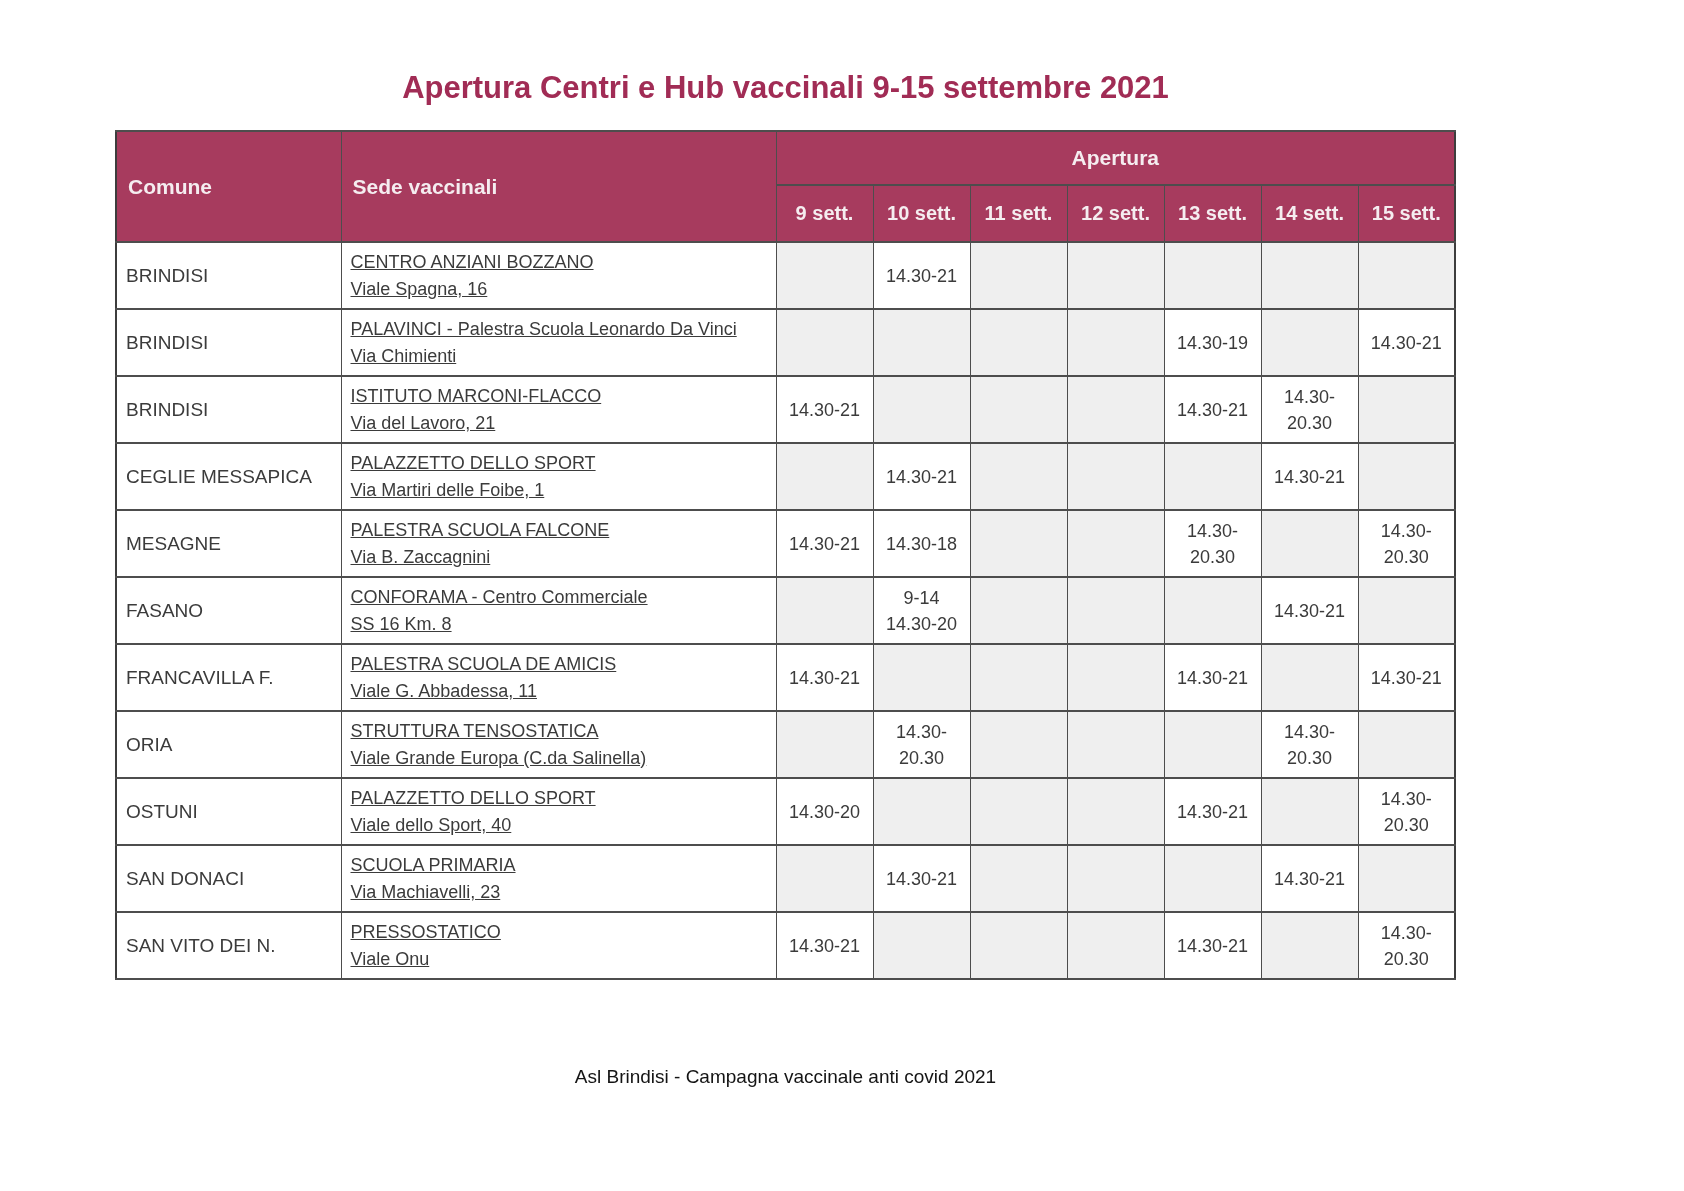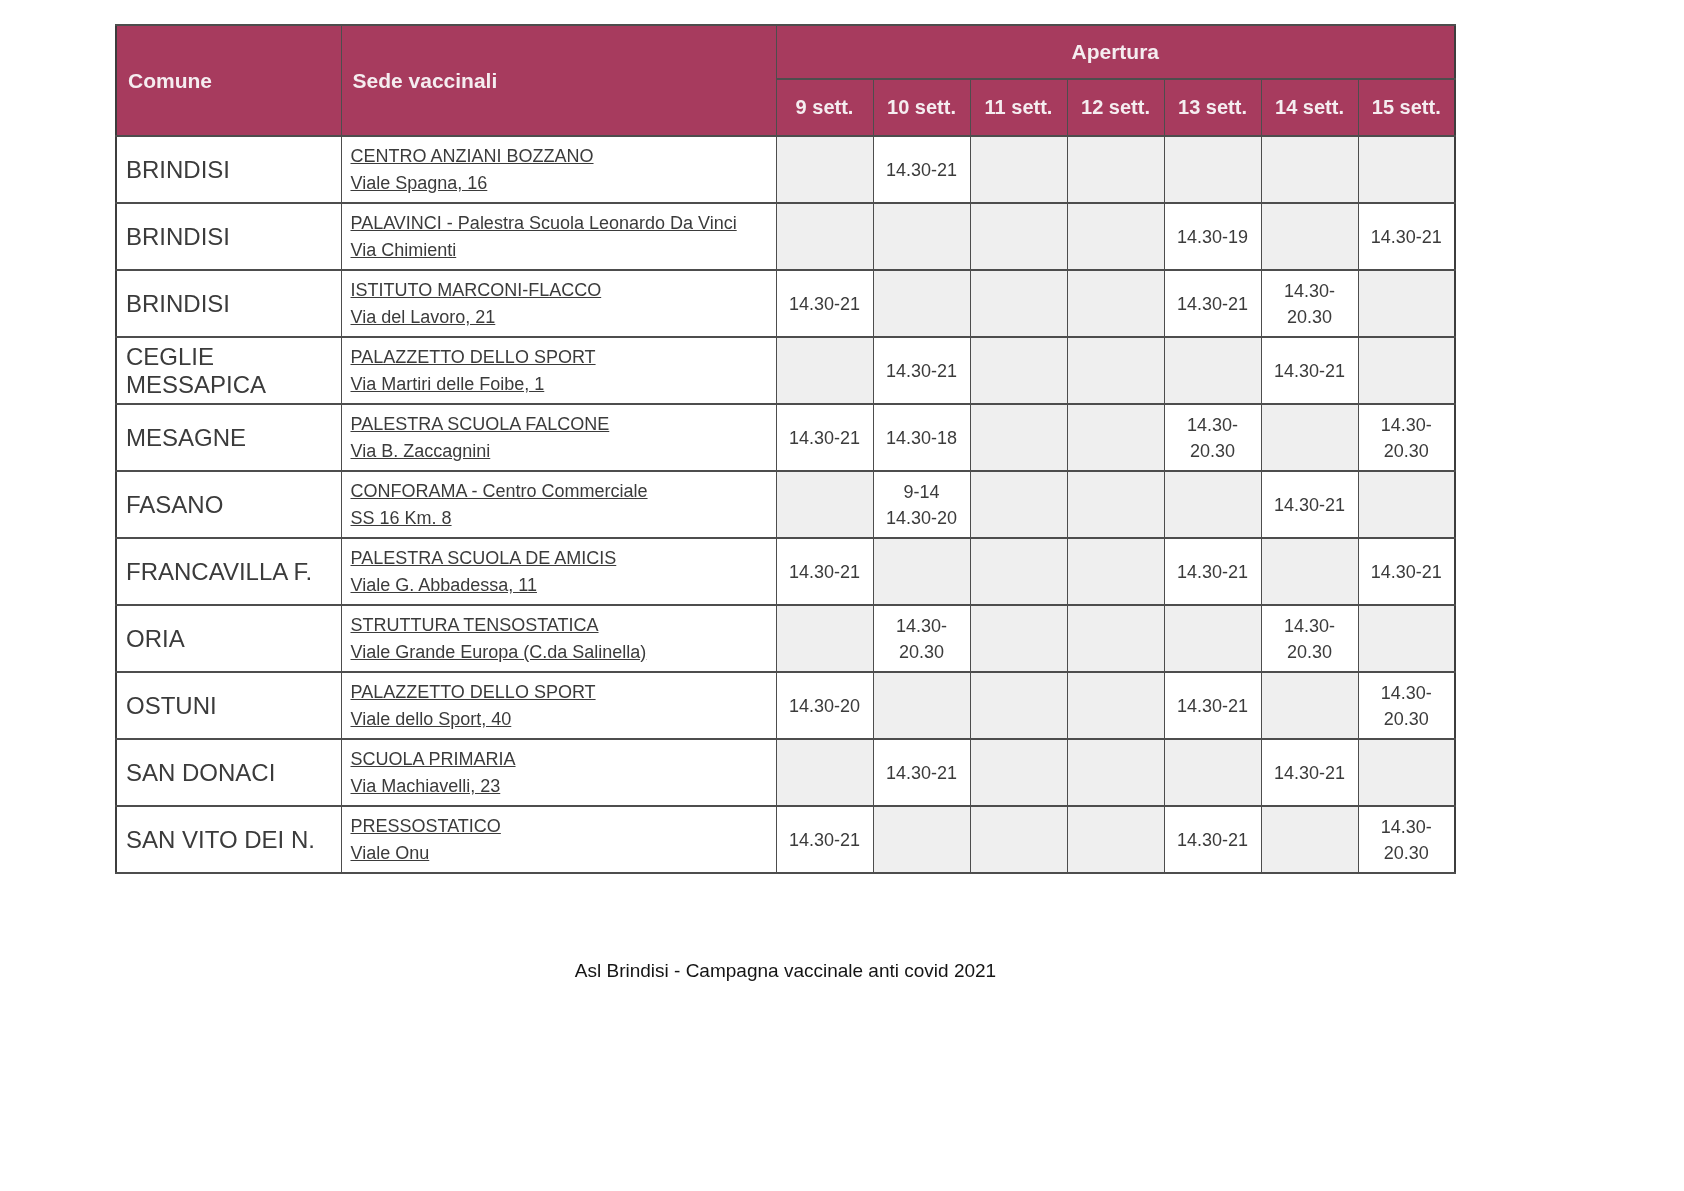--- a/index.html
+++ b/index.html
@@ -60,21 +60,21 @@
   }
   tr.dates-row th{
     font-size:20px;
     text-align:center;
     height:50px;
     padding:16px 2px;
   }
   tbody tr{height:67px;}
   td.comune{
     background:#ffffff;
-    font-size:24px;
+    font-size:19px;
     padding-left:9px;
     text-align:left;
     margin-left:32px;
   }
   td.sede{
     background:#ffffff;
     font-size:18px;
     padding-left:9px;
     text-align:left;
     line-height:27px;
@@ -95,20 +95,21 @@
     font-size:19px;
     color:#141414;
   }
 </style>
 </head>
 <body>
 
 <div class="page">
   <div class="content">
 
+    <div class="title">Apertura Centri e Hub vaccinali 9-15 settembre 2021</div>
 
     <table class="schedule">
       <colgroup>
         <col class="c-comune">
           <col class="c-sede">
         <col class="c-day">
           <col class="c-day">
           <col class="c-day">
           <col class="c-day">
         <col class="c-day">

